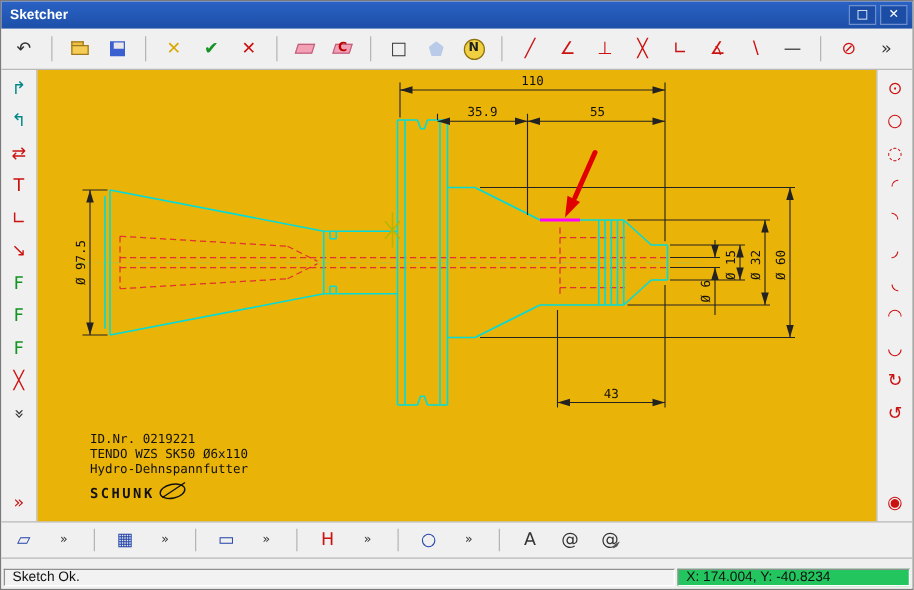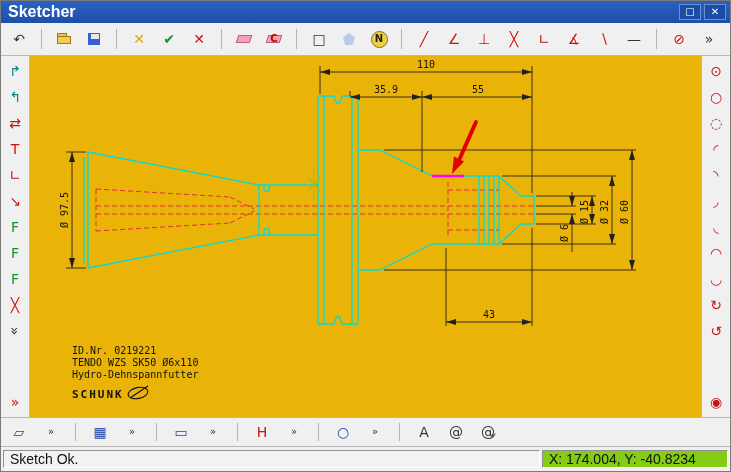--- a/index.html
+++ b/index.html
@@ -2,21 +2,21 @@
 <html style="--titlebar: #2a62c4; --geometry: #00dcdc; --hidden: #e03030; --centerline: #c8bc2a; --highlight: #ff00ff; --annotation: #e00000;"><head>
 <meta charset="utf-8">
 <style>
   html,body{margin:0;padding:0;background:#dcdcdc;font-family:"Liberation Sans",sans-serif;}
   .window{width:731px;height:472px;box-sizing:border-box;border:1px solid #7a7a7a;
           background:#f0f0f0;display:flex;flex-direction:column;overflow:hidden;}
 
   
   .titlebar{height:22px;flex:0 0 22px;background:linear-gradient(var(--titlebar),#1d4fa8);
             display:flex;align-items:center;color:#fff;}
-  .titlebar .title{font-size:16px;font-weight:bold;padding-left:7px;}
+  .titlebar .title{font-size:11px;font-weight:bold;padding-left:7px;}
   .titlebar .controls{margin-left:auto;display:flex;gap:3px;padding-right:4px;}
   .controls .rep-btn{width:22px;height:16px;background:#1b4da6;border:1px solid #6d8fce;
             color:#fff;display:flex;align-items:center;justify-content:center;padding:0;}
   .controls .rep-btn .glyph{font-size:10px;line-height:1;}
 
   
   .toolbar-top{height:32px;flex:0 0 32px;background:#f0f0f0;border-bottom:1px solid #b8b8b8;
                display:flex;align-items:center;gap:6px;padding:0 6px;}
   .toolbar-bottom{height:28px;flex:0 0 28px;background:#f0f0f0;border-top:1px solid #b8b8b8;
                display:flex;align-items:center;gap:8px;padding:0 6px;}
@@ -73,25 +73,25 @@
   .hl{stroke:var(--highlight);fill:none;stroke-width:2.4;}
   .annline{stroke:var(--annotation);stroke-width:4;stroke-linecap:round;}
   .ann{fill:var(--annotation);}
   .origin{stroke:#b5b500;fill:none;stroke-width:1.2;}
   .titleblock text{fill:#111;font:10px "DejaVu Sans Mono",monospace;}
   .titleblock .brand{font:bold 11px "DejaVu Sans Mono",monospace;letter-spacing:2px;}
   .logo{stroke:#111;fill:none;stroke-width:1.1;}
 
   
   .statusbar{height:24px;flex:0 0 24px;background:#f0f0f0;border-top:1px solid #b8b8b8;
-             display:flex;align-items:center;font-size:14px;color:#111;}
+             display:flex;align-items:flex-end;font-size:11px;color:#111;}
   .status-left{flex:1 1 auto;border:1px solid;border-color:#909090 #fff #fff #909090;
              margin:2px;display:flex;align-items:center;padding-left:6px;background:#f2f2f2;}
   .status-right{flex:0 0 178px;border:1px solid;border-color:#909090 #fff #fff #909090;
-             margin:2px 2px 2px 0;display:flex;align-items:center;padding-left:6px;background:#84cc16;}
+             margin:2px 2px 2px 0;display:flex;align-items:center;padding-left:6px;background:#22c55e;}
 </style>
 </head>
 <body>
 
 <div class="window">
 
   <div class="titlebar">
     <span class="title">Sketcher</span>
     <div class="controls">
         <button class="tb-btn rep-btn ">

